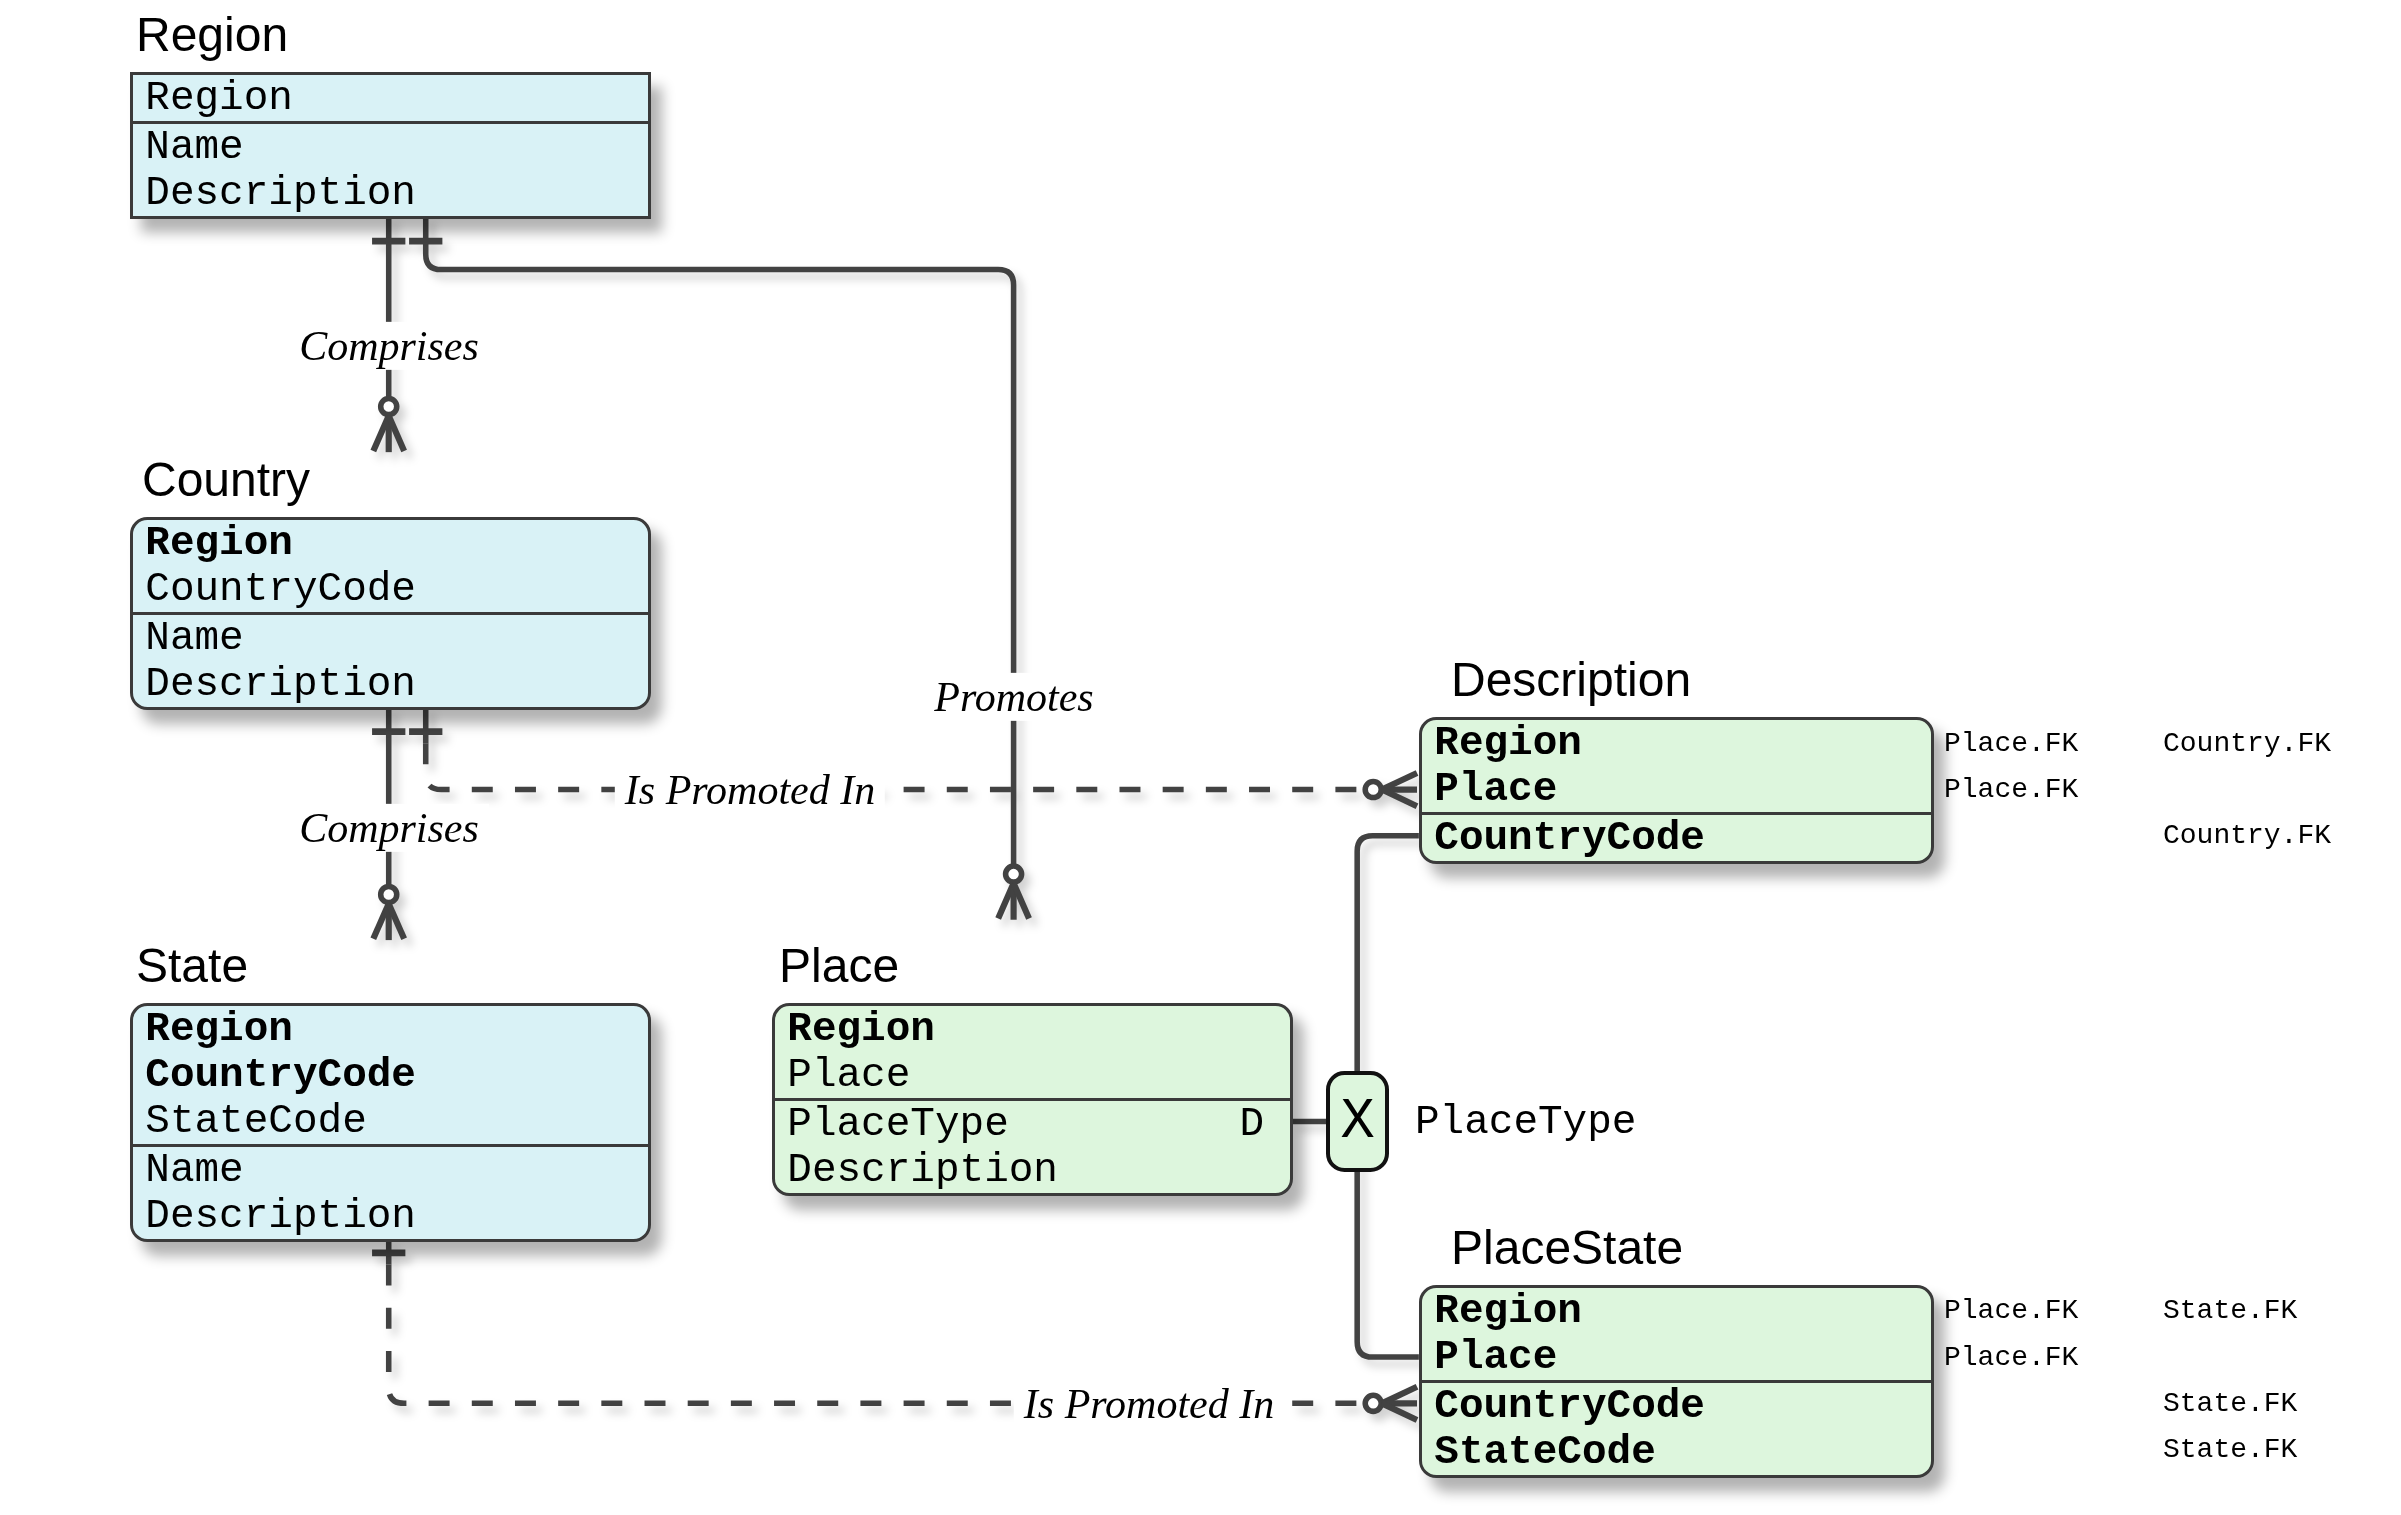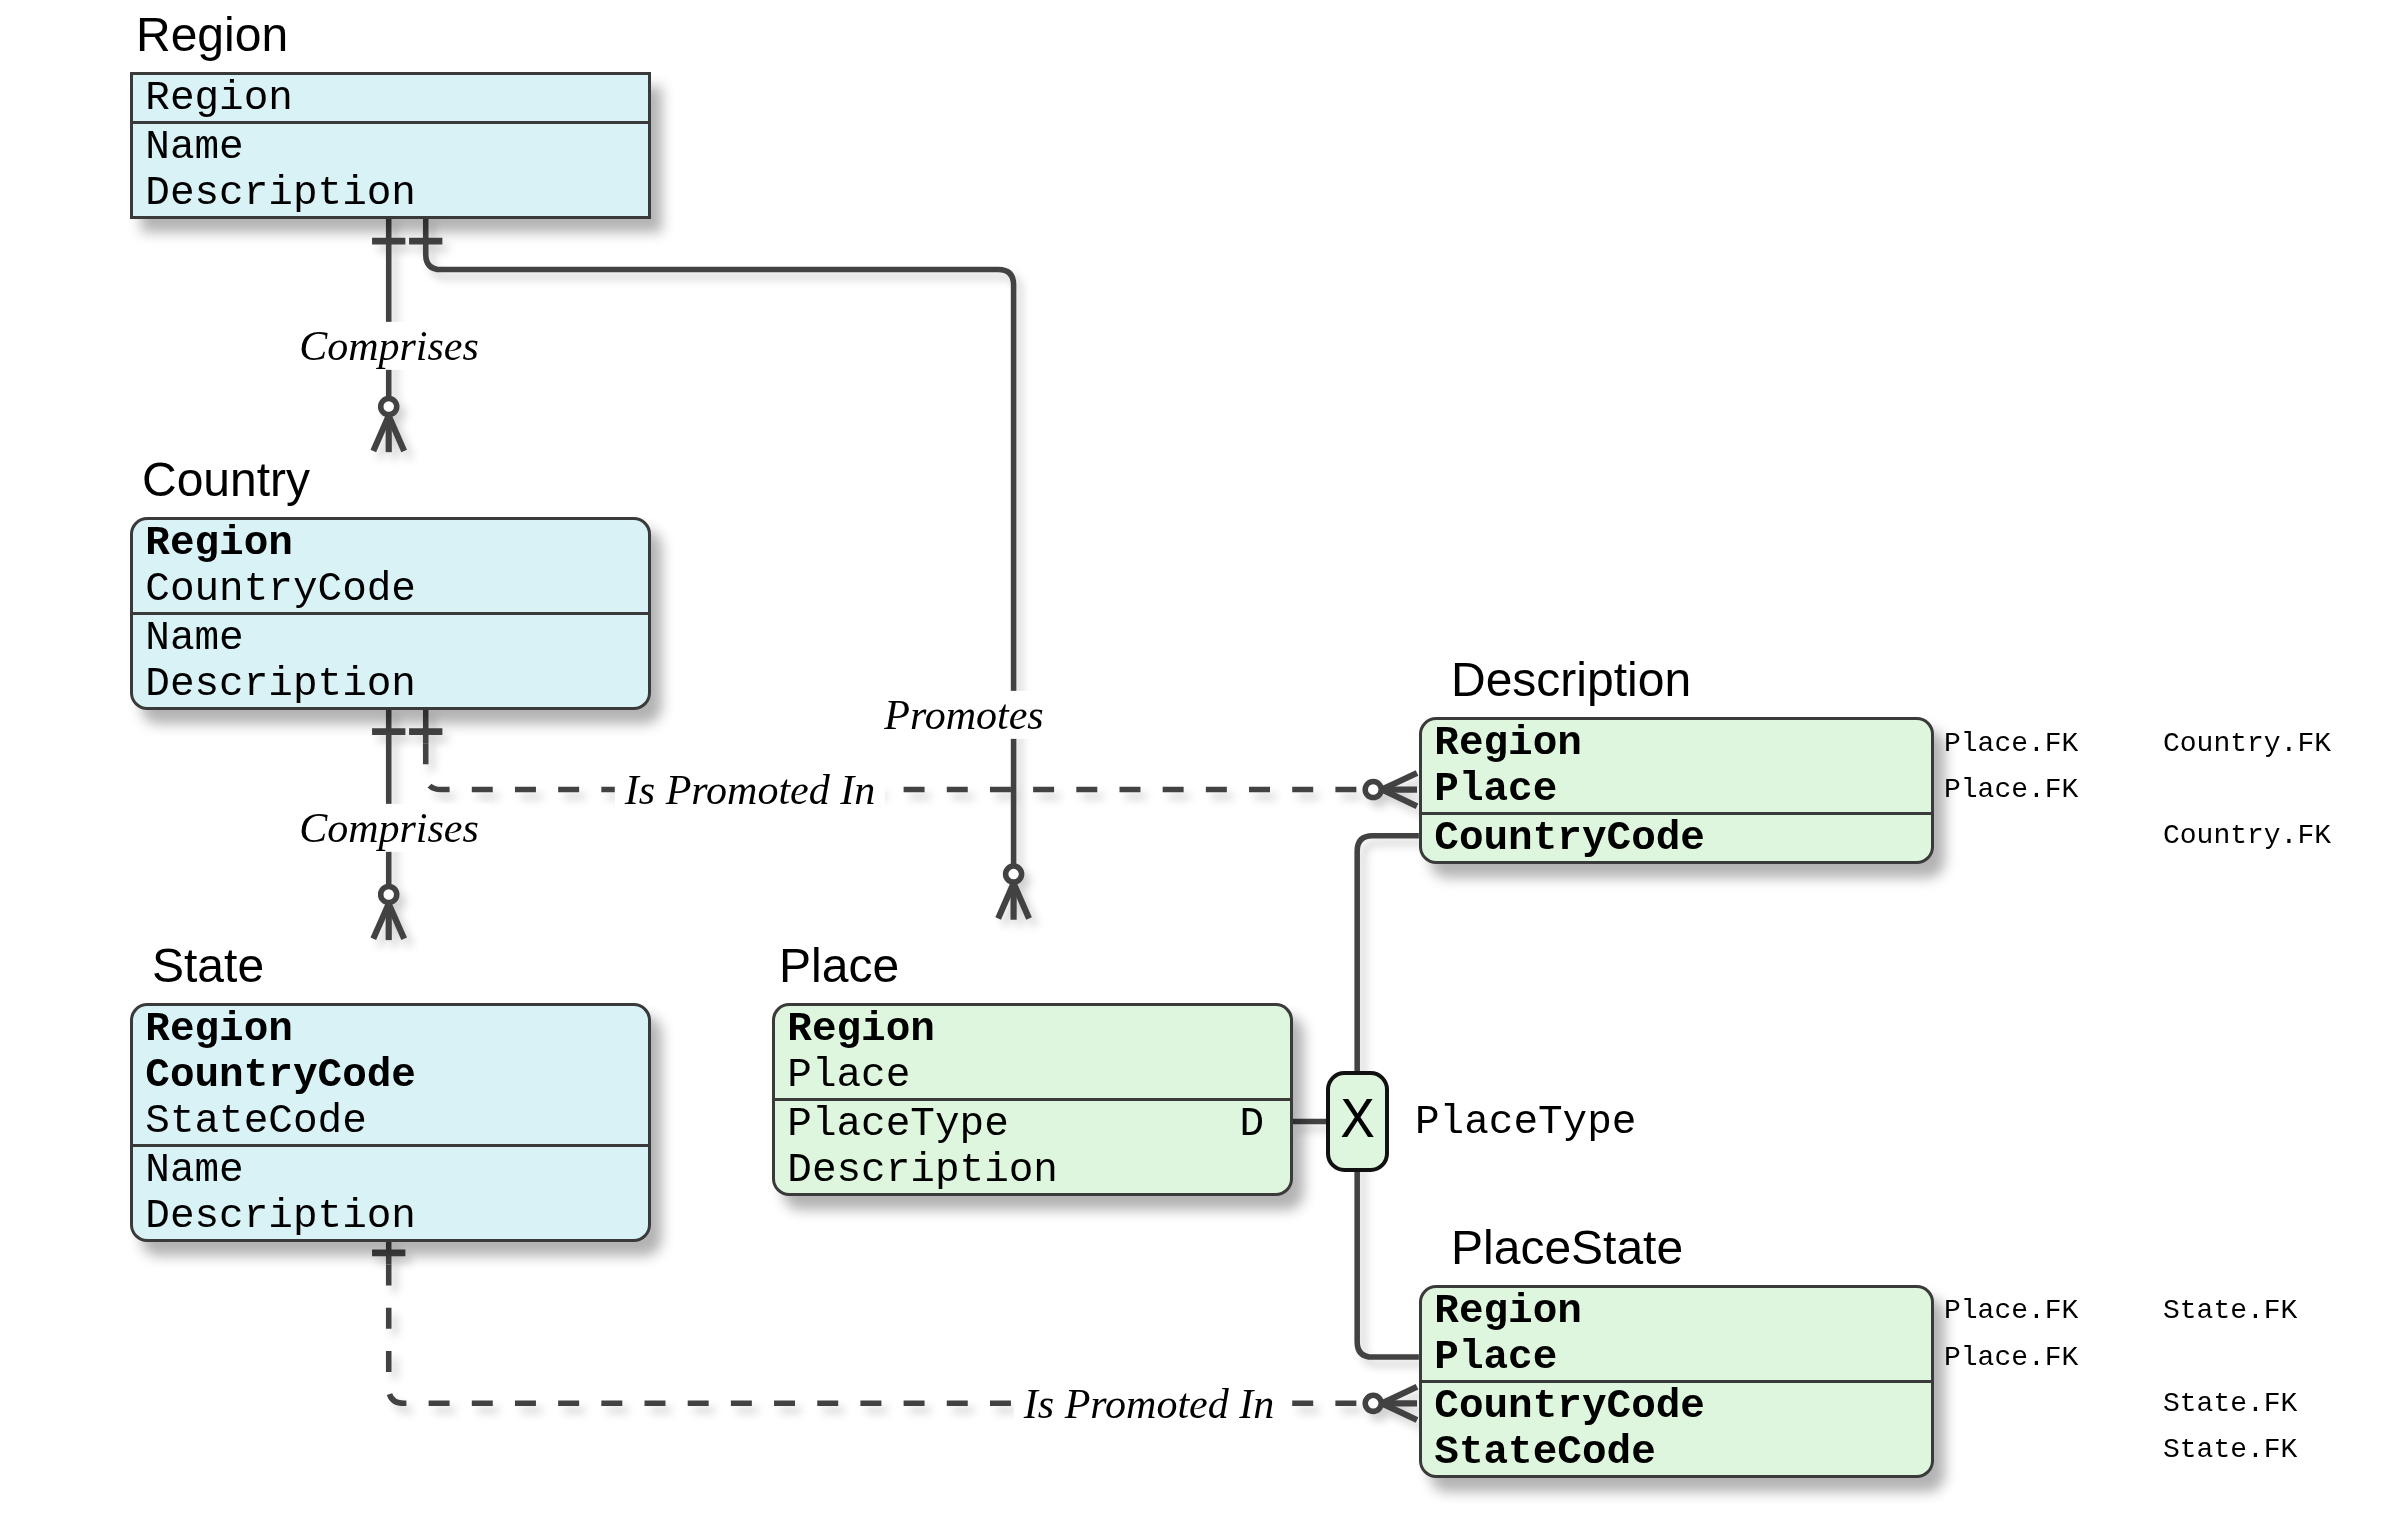--- a/index.html
+++ b/index.html
@@ -44,27 +44,27 @@
   
   #e-region      {left:130px; top:72px;  width:521px;}
   #e-country     {left:130px; top:517px;  width:521px;}
   #e-state       {left:130px; top:1003px; width:521px;}
   #e-place       {left:772px;top:1003px; width:521px;}
   #e-placecountry{left:1419px;top:717px; width:515px;}
   #e-placestate  {left:1419px;top:1285px; width:515px;}
 
   #t-region      {left:136px; top:10.5px;}
   #t-country     {left:142px; top:456px;}
-  #t-state       {left:136px; top:942px;margin-left:16px;}
+  #t-state       {left:136px; top:942px;}
   #t-place       {left:779px;top:942px;}
   #t-placecountry{left:1451px;top:656px;}
   #t-placestate  {left:1451px;top:1224px;text-align:center;}
 
   #l-comprises1{left:389px;top:346px;}
-  #l-promotes  {left:964px;top:697px;margin-top:18px;}
+  #l-promotes  {left:1014px;top:697px;}
   #l-comprises2{left:389px;top:828px;}
   #l-promoted1 {left:750px;top:790px;}
   #l-promoted2 {left:1149px;top:1404px;}
 
   #fk-pc-1a{left:1944px;top:721px;} #fk-pc-1b{left:2163px;top:721px;}
   #fk-pc-2 {left:1944px;top:767px;} #fk-pc-3 {left:2163px;top:813px;}
   #fk-ps-1a{left:1944px;top:1288px;} #fk-ps-1b{left:2163px;top:1288px;}
   #fk-ps-2 {left:1944px;top:1335px;} #fk-ps-3 {left:2163px;top:1381px;}
   #fk-ps-4 {left:2163px;top:1427px;}
 </style>

